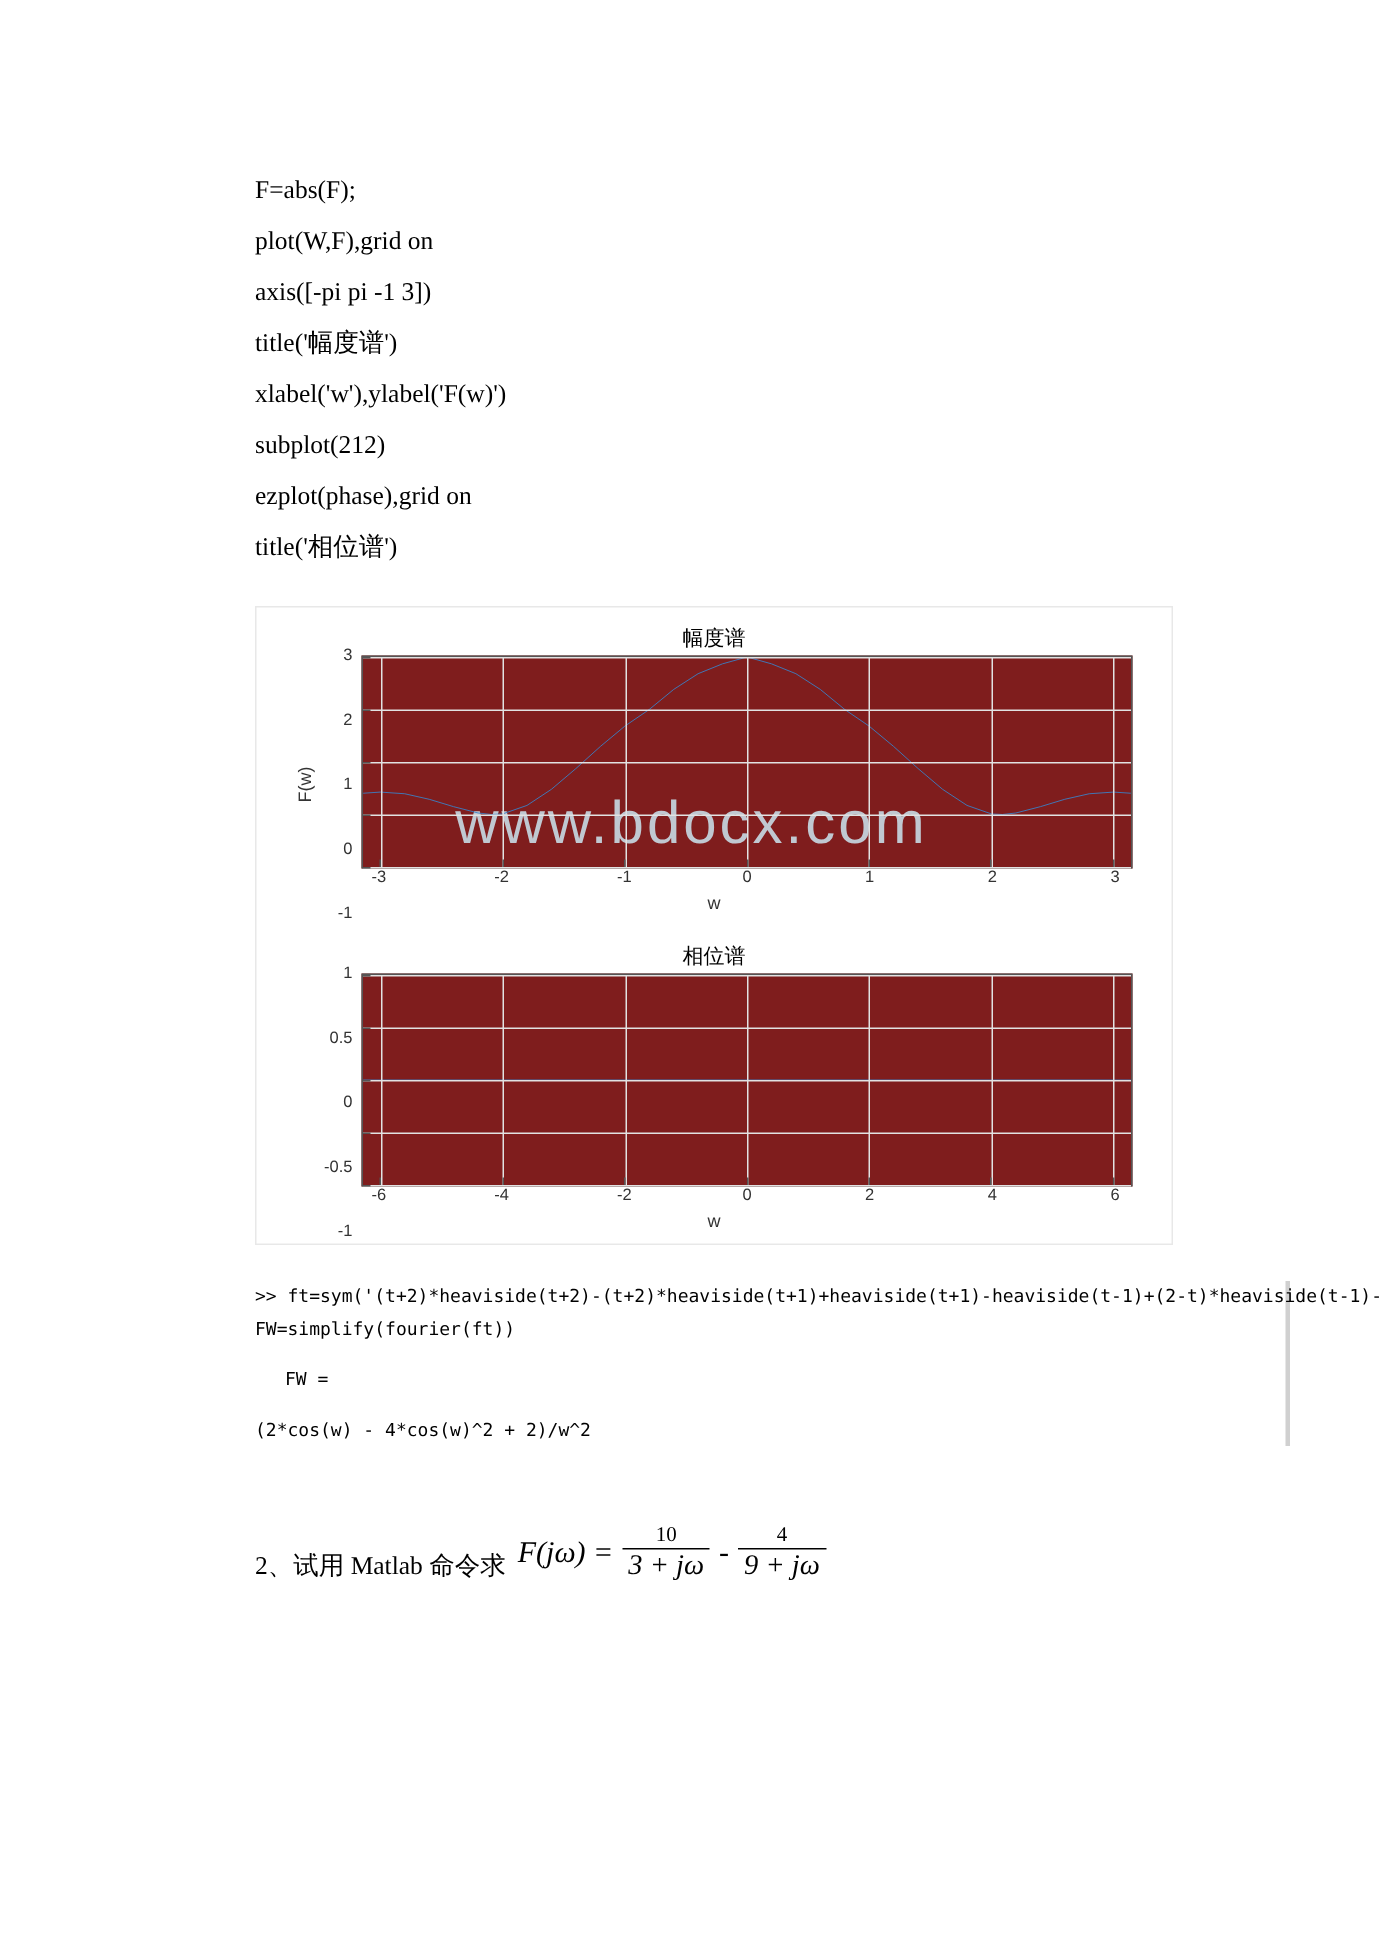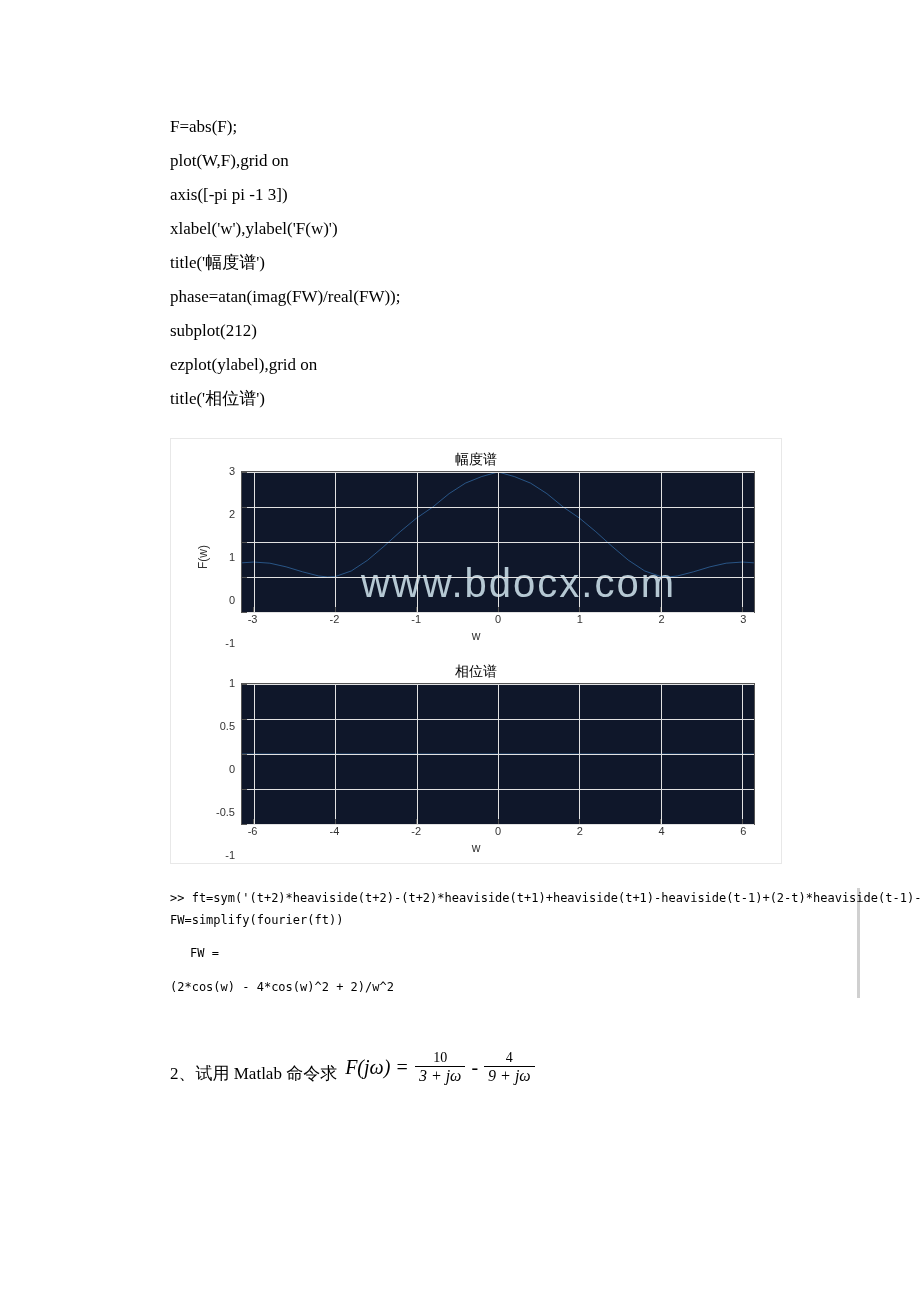--- a/index.html
+++ b/index.html
@@ -31,25 +31,24 @@
     font-size: 14px;
     color: #000;
     margin: 2px 0 2px 0;
   }
   .axis-area {
     position: relative;
   }
   .plot-frame {
     border: 1px solid #555;
     position: relative;
-    background: #0f172a;
+    background: #7f1d1d;
     height: 140px;
     margin-left: 52px;
     margin-right: 8px;
-    text-align: center;
   }
   .ylabel {
     position: absolute;
     left: 2px;
     top: 50%;
     transform: translateY(-50%) rotate(-90deg);
     font-size: 12px;
     color: #333;
     font-family: Arial, sans-serif;
   }
@@ -136,38 +135,37 @@
     gap: 8px;
     font-family: "Times New Roman","SimSun",serif;
   }
   .frac {
     display: inline-block;
     text-align: center;
     vertical-align: middle;
     font-family: "Times New Roman", serif;
   }
   .frac .num { display:block; border-bottom: 1.5px solid #000; padding: 0 4px; font-size: 14px; }
-  .frac .den { display:block; padding: 0 4px; font-size: 16px; font-style: italic;}
+  .frac .den { display:block; padding: 0 4px; font-size: 19px; font-style: italic;}
   .eqn { display:flex; align-items: center; gap: 6px; font-size: 20px; font-style: italic; font-family: "Times New Roman", serif; margin-top: 24px;}
   .eqn .rom { font-style: normal; }
 </style>
 </head>
 <body>
 
 <div class="page">
 
   <div>
     <div class="code-line">F=abs(F);</div>
     <div class="code-line">plot(W,F),grid on</div>
     <div class="code-line">axis([-pi pi -1 3])</div>
+    <div class="code-line">title('幅度谱')</div>
     <div class="code-line">xlabel('w'),ylabel('F(w)')</div>
-    <div class="code-line">title('幅度谱')</div>
-    <div class="code-line">phase=atan(imag(FW)/real(FW));</div>
     <div class="code-line">subplot(212)</div>
-    <div class="code-line">ezplot(ylabel),grid on</div>
+    <div class="code-line">ezplot(phase),grid on</div>
     <div class="code-line">title('相位谱')</div>
   </div>
 
   <div class="charts">
     <div class="chart-box">
       <div class="chart-title">幅度谱</div>
       <div class="axis-area">
         <div class="ylabel">F(w)</div>
         <div class="yticks" id="yticks0">
             <div class="ytick" style="top: 100%;">-1</div>

